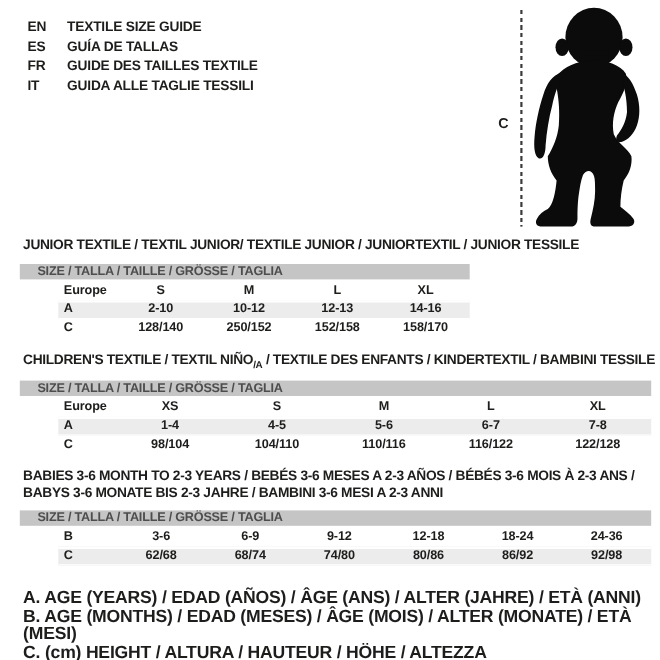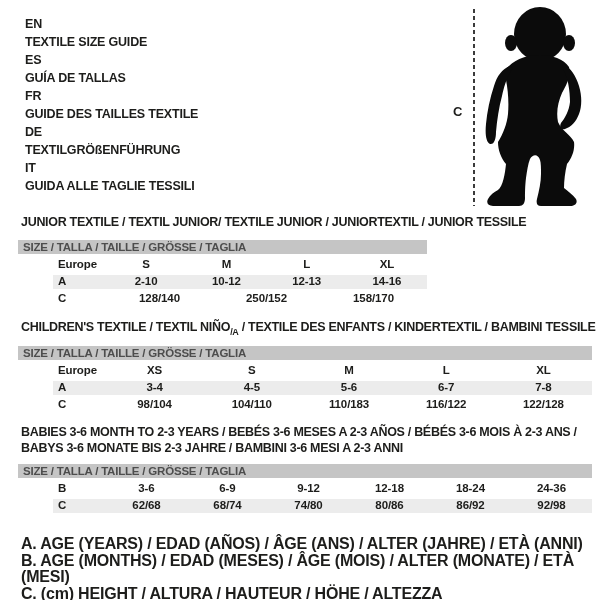--- a/index.html
+++ b/index.html
@@ -3,21 +3,21 @@
 <meta charset="utf-8">
 <style>
   html,body { margin:0; padding:0; }
   body {
     width:600px; height:600px; position:relative; background:#ffffff;
     font-family:"Liberation Sans", sans-serif; font-weight:700; color:#1d1d1b;
     overflow:hidden;
   }
   
   .lang-block { position:absolute; left:25px; top:15px; }
-  .lang-row { display:flex; font-size:12.5px; line-height:18px; letter-spacing:-0.2px;flex-direction:column; }
+  .lang-row { display:flex; font-size:12.5px; line-height:18px; letter-spacing:-0.2px; }
   .lang-code { width:36px; flex:none; }
   .lang-name { white-space:nowrap; }
 
   
   .baby-svg { position:absolute; left:477px; top:6px; }
   .dash-line { position:absolute; left:473px; top:9px; width:2px; height:197px;
     background:repeating-linear-gradient(to bottom, #3b3b3b 0 4px, transparent 4px 7px); }
   .height-label { position:absolute; left:453px; top:104px; font-size:13px; }
 
   
@@ -26,21 +26,21 @@
   #t2-title { top:320px;text-align:center; }
   #t3-title { top:425px; line-height:15.5px; white-space:normal; width:560px; }
   .sec-title sub { font-size:9px; }
 
   
   .size-table { position:absolute; left:18px; }
   #table1 { top:240px; width:409px; }
   #table2 { top:346px; width:574px; }
   #table3 { top:464px; width:574px; }
   .size-bar { height:14px; line-height:14px; background:#c5c5c5; color:#4d4d4d;
-    font-size:11.5px; padding-left:5px; margin-bottom:2px; letter-spacing:-0.2px; }
+    font-size:11.5px; padding-left:16px; margin-bottom:2px; letter-spacing:-0.2px; }
   .trow { display:flex; height:17px; line-height:17px; font-size:11.5px; letter-spacing:-0.1px;margin-left:35px; }
   .trow.striped { background:#ececec; box-shadow: inset 0 2px 0 #ffffff, inset 0 -1px 0 #ffffff; }
   .lbl { width:48px; padding-left:5px; flex:none; text-align:left; }
   .val { flex:1; text-align:center; }
 
   
   .legend { position:absolute; left:21px; top:536px; font-size:16px; line-height:16.5px; letter-spacing:-0.2px; }
 </style>
 </head>
 <body>
@@ -50,24 +50,20 @@
     <span class="lang-code">EN</span>
     <span class="lang-name">TEXTILE SIZE GUIDE</span>
   </div>
   <div class="lang-row">
     <span class="lang-code">ES</span>
     <span class="lang-name">GUÍA DE TALLAS</span>
   </div>
   <div class="lang-row">
     <span class="lang-code">FR</span>
     <span class="lang-name">GUIDE DES TAILLES TEXTILE</span>
-  </div>
-  <div class="lang-row">
-    <span class="lang-code">DE</span>
-    <span class="lang-name">TEXTILGRÖßENFÜHRUNG</span>
   </div>
   <div class="lang-row">
     <span class="lang-code">IT</span>
     <span class="lang-name">GUIDA ALLE TAGLIE TESSILI</span>
   </div>
 </div>
 
 <div class="dash-line"></div>
 <div class="height-label">C</div>
 <svg class="baby-svg" width="106" height="202" viewBox="0 0 106 202" aria-hidden="true">
@@ -136,48 +132,49 @@
     <span class="lbl">A</span>
     <span class="val">2-10</span>
     <span class="val">10-12</span>
     <span class="val">12-13</span>
     <span class="val">14-16</span>
   </div>
   <div class="trow">
     <span class="lbl">C</span>
     <span class="val">128/140</span>
     <span class="val">250/152</span>
+    <span class="val">152/158</span>
     <span class="val">158/170</span>
   </div>
 </div>
 
 <div class="sec-title" id="t2-title"><span>CHILDREN'S TEXTILE / TEXTIL NIÑO</span><sub>/A</sub><span> / TEXTILE DES ENFANTS / KINDERTEXTIL / BAMBINI TESSILE</span></div>
 <div class="size-table" id="table2">
   <div class="size-bar">SIZE / TALLA / TAILLE / GRÖSSE / TAGLIA</div>
   <div class="trow">
     <span class="lbl">Europe</span>
     <span class="val">XS</span>
     <span class="val">S</span>
     <span class="val">M</span>
     <span class="val">L</span>
     <span class="val">XL</span>
   </div>
   <div class="trow striped">
     <span class="lbl">A</span>
-    <span class="val">3-4</span>
+    <span class="val">1-4</span>
     <span class="val">4-5</span>
     <span class="val">5-6</span>
     <span class="val">6-7</span>
     <span class="val">7-8</span>
   </div>
   <div class="trow">
     <span class="lbl">C</span>
     <span class="val">98/104</span>
     <span class="val">104/110</span>
-    <span class="val">110/183</span>
+    <span class="val">110/116</span>
     <span class="val">116/122</span>
     <span class="val">122/128</span>
   </div>
 </div>
 
 <div class="sec-title" id="t3-title">
   <div>BABIES 3-6 MONTH TO 2-3 YEARS / BEBÉS 3-6 MESES A 2-3 AÑOS / BÉBÉS 3-6 MOIS À 2-3 ANS /</div>
   <div>BABYS 3-6 MONATE BIS 2-3 JAHRE / BAMBINI 3-6 MESI A 2-3 ANNI</div>
 </div>
 <div class="size-table" id="table3">

